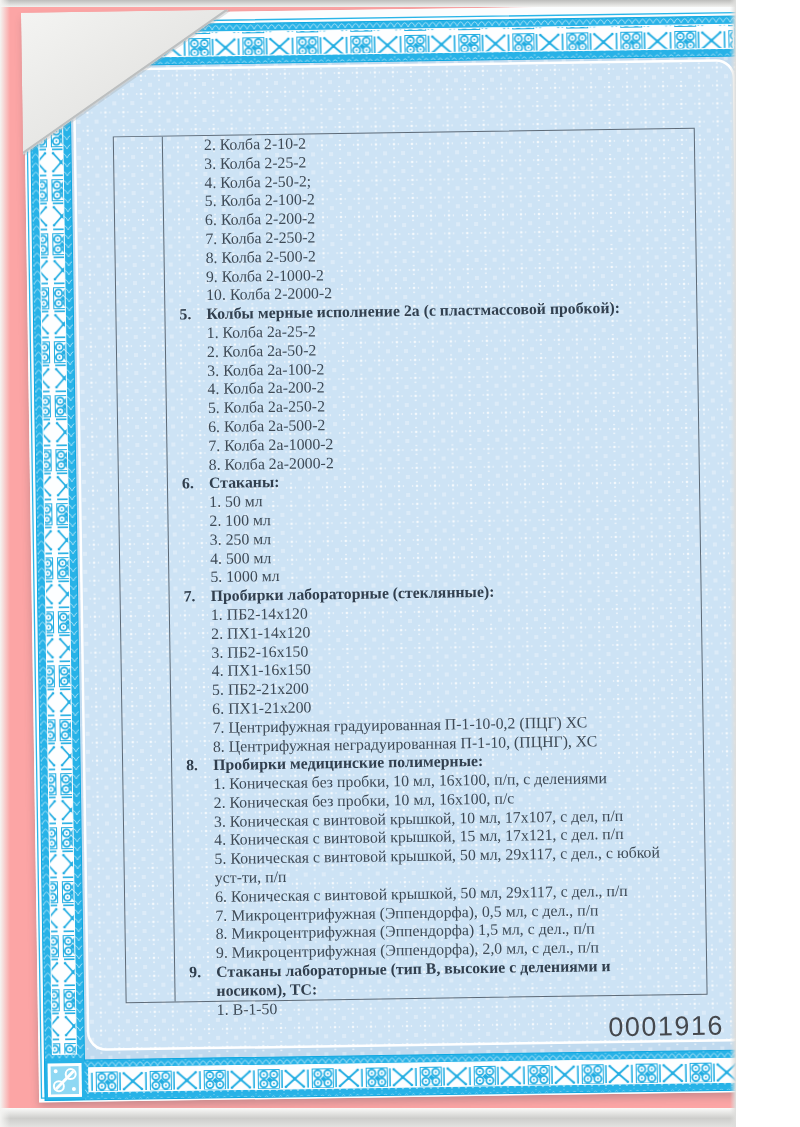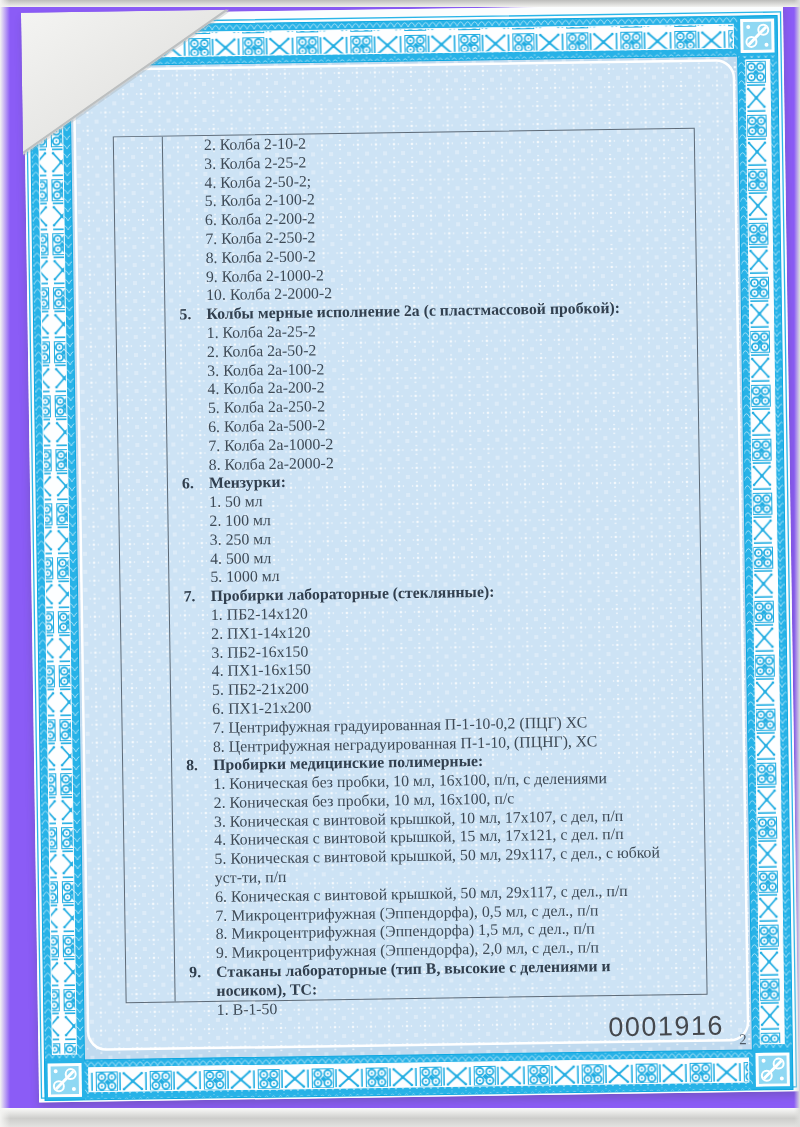--- a/index.html
+++ b/index.html
@@ -1,16 +1,16 @@
 <!DOCTYPE html>
 <html><head>
 <meta charset="utf-8">
 <style>
   html,body{margin:0;padding:0;background:#ffffff;}
-  .scan{position:relative;width:800px;height:1127px;background:#8b5cf6;overflow:hidden;
+  .scan{position:relative;width:736px;height:1127px;background:#fca5a5;overflow:hidden;
         font-family:"Liberation Serif",serif;}
   .edge-top{position:absolute;top:0;left:0;right:0;height:7px;
         background:linear-gradient(#bdbdbb,#f1f1ef);z-index:5;}
   .edge-bottom{position:absolute;left:0;right:0;top:1108px;height:19px;
         background:linear-gradient(#fbfbfa 0%,#cdcdcb 55%,#e3e3e1 100%);z-index:5;}
   .edge-right{position:absolute;top:0;bottom:0;right:0;width:6px;
         background:linear-gradient(to left,#dededc,rgba(255,255,255,0));z-index:5;}
   .edge-left{position:absolute;top:0;bottom:0;left:0;width:10px;
         background:linear-gradient(to right,#f4f4f2,rgba(255,255,255,0));z-index:5;}
 
@@ -203,21 +203,21 @@
         <div class="item">1. Колба 2а-25-2</div>
         <div class="item">2. Колба 2а-50-2</div>
         <div class="item">3. Колба 2а-100-2</div>
         <div class="item">4. Колба 2а-200-2</div>
         <div class="item">5. Колба 2а-250-2</div>
         <div class="item">6. Колба 2а-500-2</div>
         <div class="item">7. Колба 2а-1000-2</div>
         <div class="item">8. Колба 2а-2000-2</div>
         <div class="section-line">
           <span class="section-num">6.</span>
-          <span class="section-title">Мензурки:</span>
+          <span class="section-title">Стаканы:</span>
         </div>
         <div class="item">1. 50 мл</div>
         <div class="item">2. 100 мл</div>
         <div class="item">3. 250 мл</div>
         <div class="item">4. 500 мл</div>
         <div class="item">5. 1000 мл</div>
         <div class="section-line">
           <span class="section-num">7.</span>
           <span class="section-title">Пробирки лабораторные (стеклянные):</span>
         </div>

